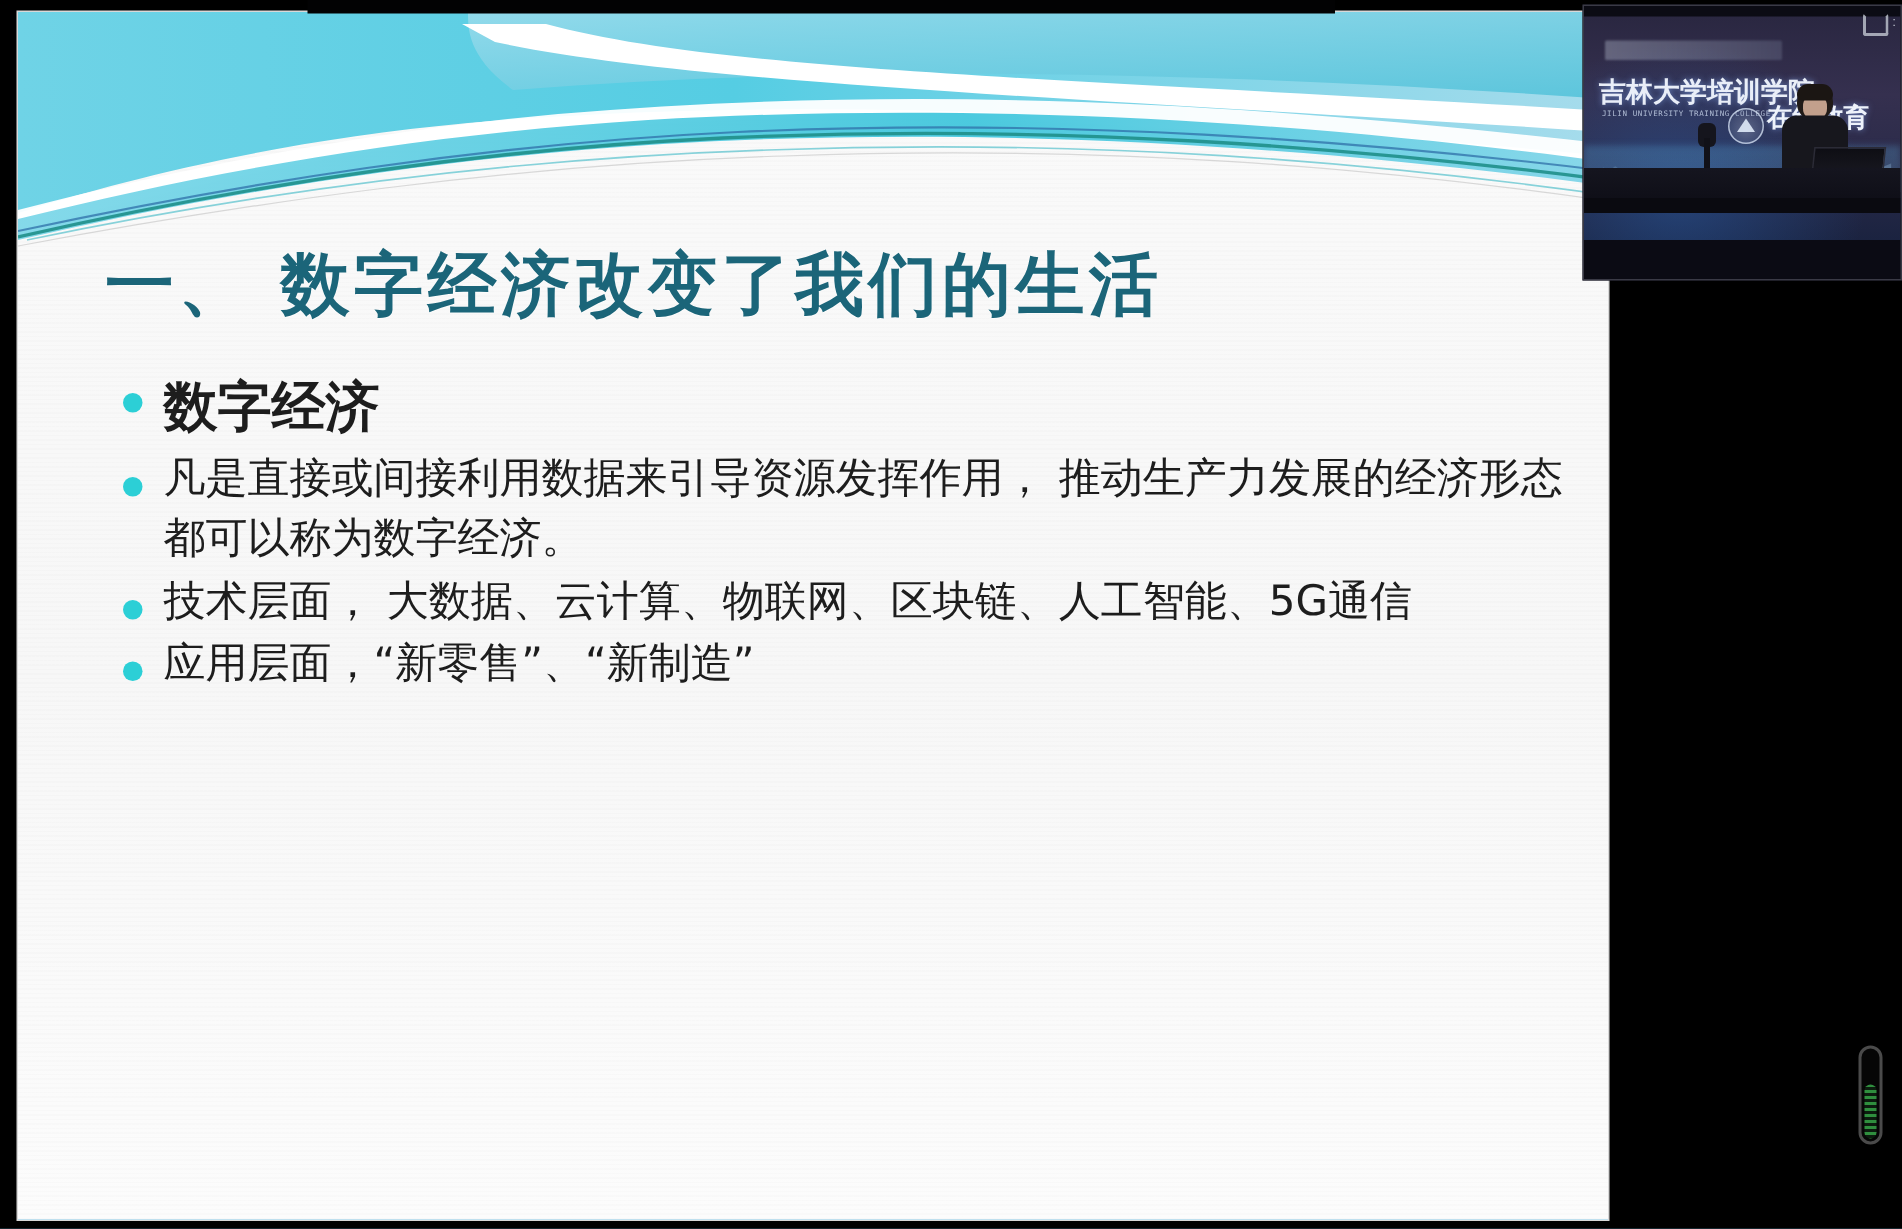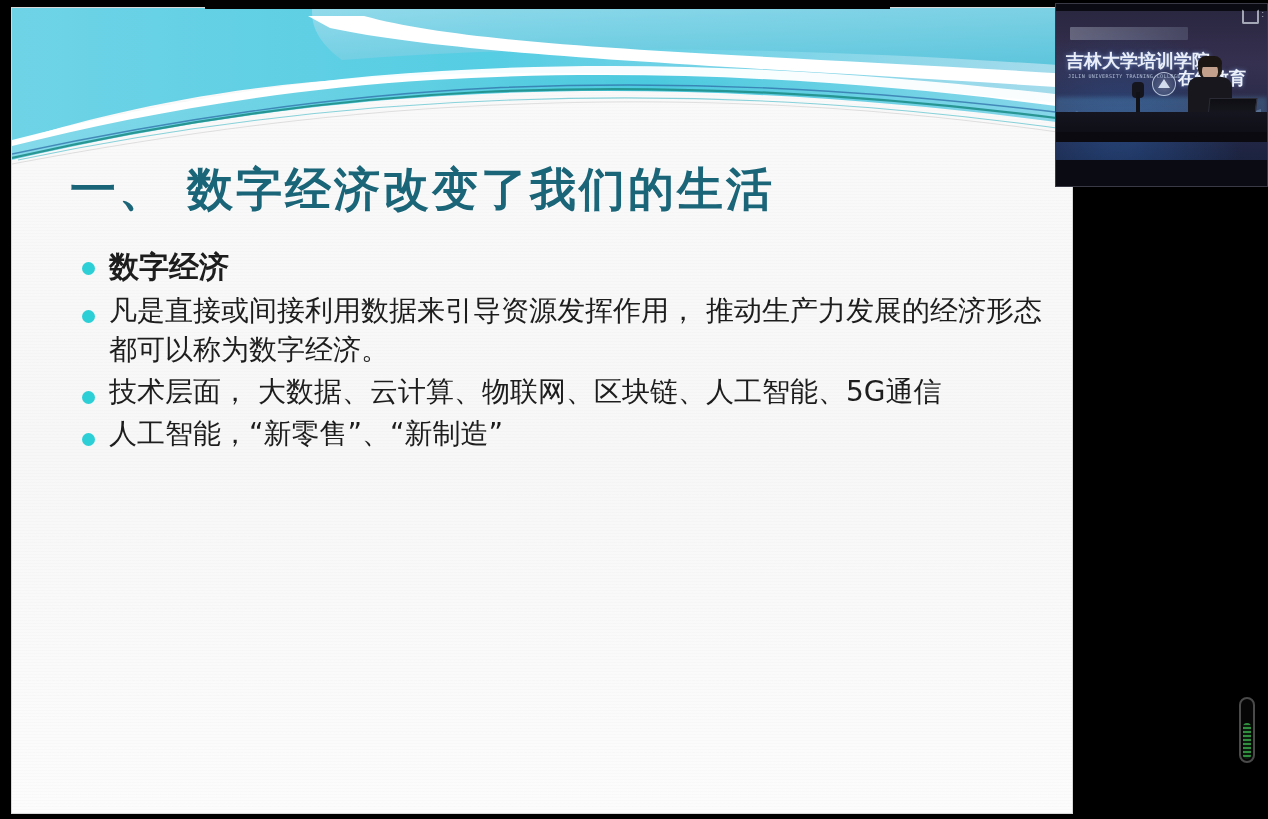--- a/index.html
+++ b/index.html
@@ -108,21 +108,21 @@
   .bullet-text {
     flex: 1 1 auto;
     font-family: "DejaVu Sans", "Liberation Sans", sans-serif;
     font-size: 28px;
     line-height: 1.42;
     color: #1d1d1d;
     letter-spacing: 0px;
   }
   .bullet-row.lead .bullet-text {
     font-weight: 700;
-    font-size: 30px;
+    font-size: 36px;
   }
   .bullet-row.lead .bullet-dot { margin-top: 16px; }
 
   
   .video-pip {
     position: absolute;
     left: 1055px;
     top: 3px;
     width: 213px;
     height: 184px;
@@ -417,21 +417,21 @@
         <span class="bullet-text">凡是直接或间接利用数据来引导资源发挥作用， 推动生产力发展的经济形态都可以称为数字经济。</span>
       </div>
 
       <div class="bullet-row">
         <span class="bullet-dot"></span>
         <span class="bullet-text">技术层面， 大数据、云计算、物联网、区块链、人工智能、5G通信</span>
       </div>
 
       <div class="bullet-row">
         <span class="bullet-dot"></span>
-        <span class="bullet-text">人工智能，“新零售”、“新制造”</span>
+        <span class="bullet-text">应用层面，“新零售”、“新制造”</span>
       </div>
 
 
     </div>
   </div>
 
   <div class="video-pip">
     <div class="video-inner">
       <div class="stage-bg">
         <div class="stage-glow"></div>

